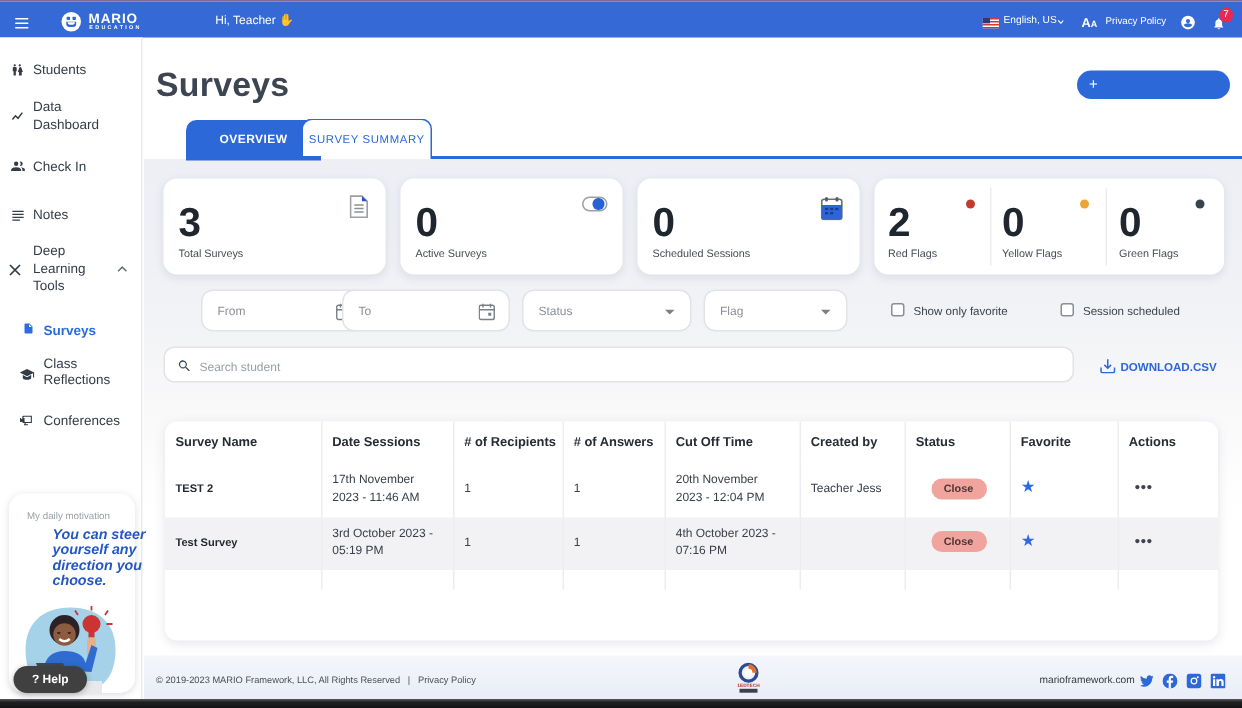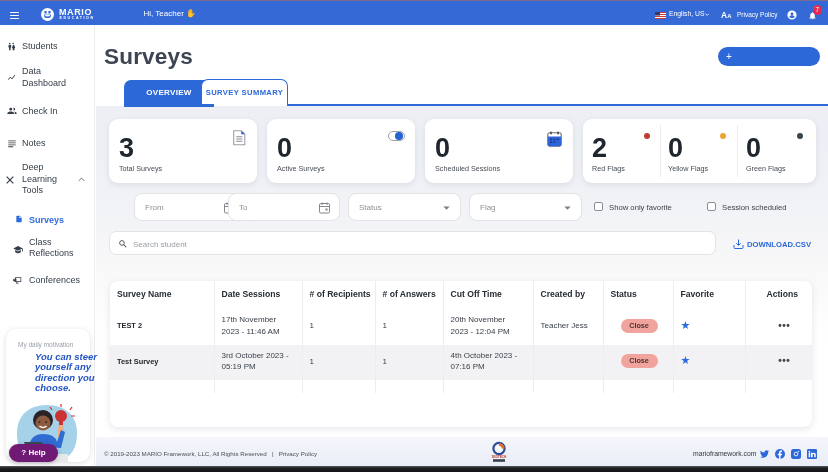--- a/index.html
+++ b/index.html
@@ -34,31 +34,31 @@
 .nav .ic { position:absolute; }
 .nav .t { position:absolute; left:22px; }
 .navsub .t { left:29px; }
 #nav-surveys { color:#2e6be0; font-weight:bold; }
 
 
 #motcard { left:6px; top:329px; width:84px; height:133px; background:#fff; border-radius:10px; box-shadow:0 1px 5px rgba(60,64,90,0.18); overflow:hidden; }
 #mottitle { left:18px; top:340.5px; color:#9aa0a8; font-size:6.5px; }
 #motquote { left:15px; top:352px; width:64px; color:#2456c4; font-size:9.5px; font-weight:bold; font-style:italic; line-height:10.4px;margin-left:20px; }
 #illus { left:16px; top:404px; width:62px; height:58px; }
-#helpbtn { left:9px; top:444px; width:49px; height:18px; background:#701a75; border-radius:9px; color:#fff; font-size:8px; font-weight:bold; line-height:18px; text-align:center; box-shadow:0 1px 4px rgba(0,0,0,0.25); }
+#helpbtn { left:9px; top:444px; width:49px; height:18px; background:#404040; border-radius:9px; color:#fff; font-size:8px; font-weight:bold; line-height:18px; text-align:center; box-shadow:0 1px 4px rgba(0,0,0,0.25); }
 
 
 #main-bg { left:96px; top:106px; width:732px; height:331px;
   background:linear-gradient(#edeff5 0px, #eef0f5 50px, #f2f3f6 110px, #f8f8f9 160px, #fefefe 220px, #ffffff 260px); }
 #title { left:104px; top:44px; color:#3d4452; font-size:22.5px; font-weight:bold; letter-spacing:0.2px;}
 #newbtn { left:718px; top:47px; width:102px; height:19px; background:#2d68d8; border-radius:9.5px; color:#fff; font-size:7.3px; font-weight:bold; letter-spacing:0.2px; line-height:19px; }
 #newbtn .pl { position:absolute; left:8px; top:0; font-size:10px; font-weight:normal; }
 #newbtn .tx { position:absolute; left:18.5px; top:0; white-space:nowrap; font-size:7.2px;margin-top:15px; }
 #tab1 { left:104px; top:80px; width:90px; height:27px; background:#2d68d8; border-radius:7px 7px 0 0; color:#fff; font-size:8px; font-weight:bold; letter-spacing:0.3px; text-align:center; line-height:26px;margin-left:20px; }
-#tab2 { left:201px; top:79px; width:87px; height:25px; background:#fff; border:1px solid #2d68d8; border-bottom:none; border-radius:7px 7px 0 0; color:#2d68d8; font-size:7.6px; font-weight:bold; letter-spacing:0.4px; text-align:center; line-height:25px; }
+#tab2 { left:201px; top:79px; width:87px; height:25px; background:#fff; border:1px solid #2d68d8; border-bottom:none; border-radius:7px 7px 0 0; color:#2d68d8; font-size:7.6px; font-weight:normal; letter-spacing:0.4px; text-align:center; line-height:25px; }
 #tabline { left:287px; top:103.5px; width:541px; height:2.5px; background:#2d68d8; }
 
 
 .card { position:absolute; background:#fff; border-radius:9px; box-shadow:0 2px 6px rgba(98,105,137,0.14); }
 .statnum { position:absolute; color:#20262e; font-size:27px; font-weight:bold; line-height:27px; }
 .statlbl { position:absolute; color:#454c55; font-size:7.2px; }
 .dot { position:absolute; width:6px; height:6px; border-radius:50%; }
 .vsep { position:absolute; width:1px; background:#ededf0; }
 
 
@@ -67,21 +67,21 @@
 .cbx { position:absolute; width:9px; height:9px; border:1.3px solid #8a8f96; border-radius:2px; background:#fff; }
 .cbl { position:absolute; color:#3c434b; font-size:7.7px; }
 #searchbar { left:109px; top:231px; width:607px; height:24px; background:#fff; border:1px solid #e3e3e6; border-radius:7px; }
 #dlcsv { left:747px; top:239.5px; color:#2d68d8; font-size:7.7px; font-weight:bold; }
 
 
 #tablecard { left:110px; top:281px; width:702px; height:146px; background:#fff; border-radius:8px; box-shadow:0 2px 7px rgba(98,105,137,0.16); overflow:hidden; }
 table { border-collapse:collapse; width:702px; table-layout:fixed; }
 th { font-size:8.6px; color:#262c33; text-align:left; font-weight:bold; height:28px; padding:0 0 2px 7px; border-right:1px solid #ededef; }
 td { font-size:8px; color:#3a4049; padding:0 0 2.5px 7px; border-right:1px solid #ededef; line-height:11.5px; }
-th:last-child, td:last-child { border-right:none;text-align:center; }
+th:last-child, td:last-child { border-right:none; }
 tr.g { background:#f2f2f4; }
 tr.r1 { height:34px; } tr.r2 { height:36px; } tr.r3 { height:35px; }
 .sname { font-weight:bold; font-size:7.4px; color:#23282f; }
 .pill { display:inline-block; margin-left:10px; width:37px; height:14px; background:#f0a49d; border-radius:7px; color:#4a3432; font-size:7.2px; font-weight:bold; text-align:center; line-height:14px; }
 .star { color:#2e6be0; font-size:11px; }
 .dots3 { margin-left:4px; color:#40454d; font-size:10px; font-weight:bold; letter-spacing:0.5px; }
 
 
 #footer { left:96px; top:437px; width:732px; height:29px; background:linear-gradient(#f4f6fb,#e9edf6); }
 #ftl { left:104px; top:449.5px; color:#4a4f57; font-size:6.2px; }
@@ -272,21 +272,21 @@
         <path d="M6 1v5M16 1v5M1 9h20" stroke="#7a8087" stroke-width="1.9"></path>
         <rect x="13" y="13" width="4" height="4" fill="#7a8087"></rect>
       </svg>
   </div>
   <div class="finput" style="left:348px;top:193px;width:113px;">
       <span class="lab">Status</span>
     <svg style="position:absolute;right:10px;top:12px;" width="7" height="4.5" viewBox="0 0 10 6">
         <path d="M0.5 0.5 L5 5 L9.5 0.5" fill="#7a8087"></path>
       </svg>
   </div>
-  <div class="finput" style="left:469px;top:193px;width:113px;">
+  <div class="finput" style="left:469px;top:193px;width:96px;">
       <span class="lab">Flag</span>
     <svg style="position:absolute;right:10px;top:12px;" width="7" height="4.5" viewBox="0 0 10 6">
         <path d="M0.5 0.5 L5 5 L9.5 0.5" fill="#7a8087"></path>
       </svg>
   </div>
   <div class="cbx" style="left:594px;top:202px;"></div>
   <div class="cbl" style="left:609px;top:203px;">Show only favorite</div>
   <div class="cbx" style="left:707px;top:202px;"></div>
   <div class="cbl" style="left:722px;top:203px;">Session scheduled</div>
 

